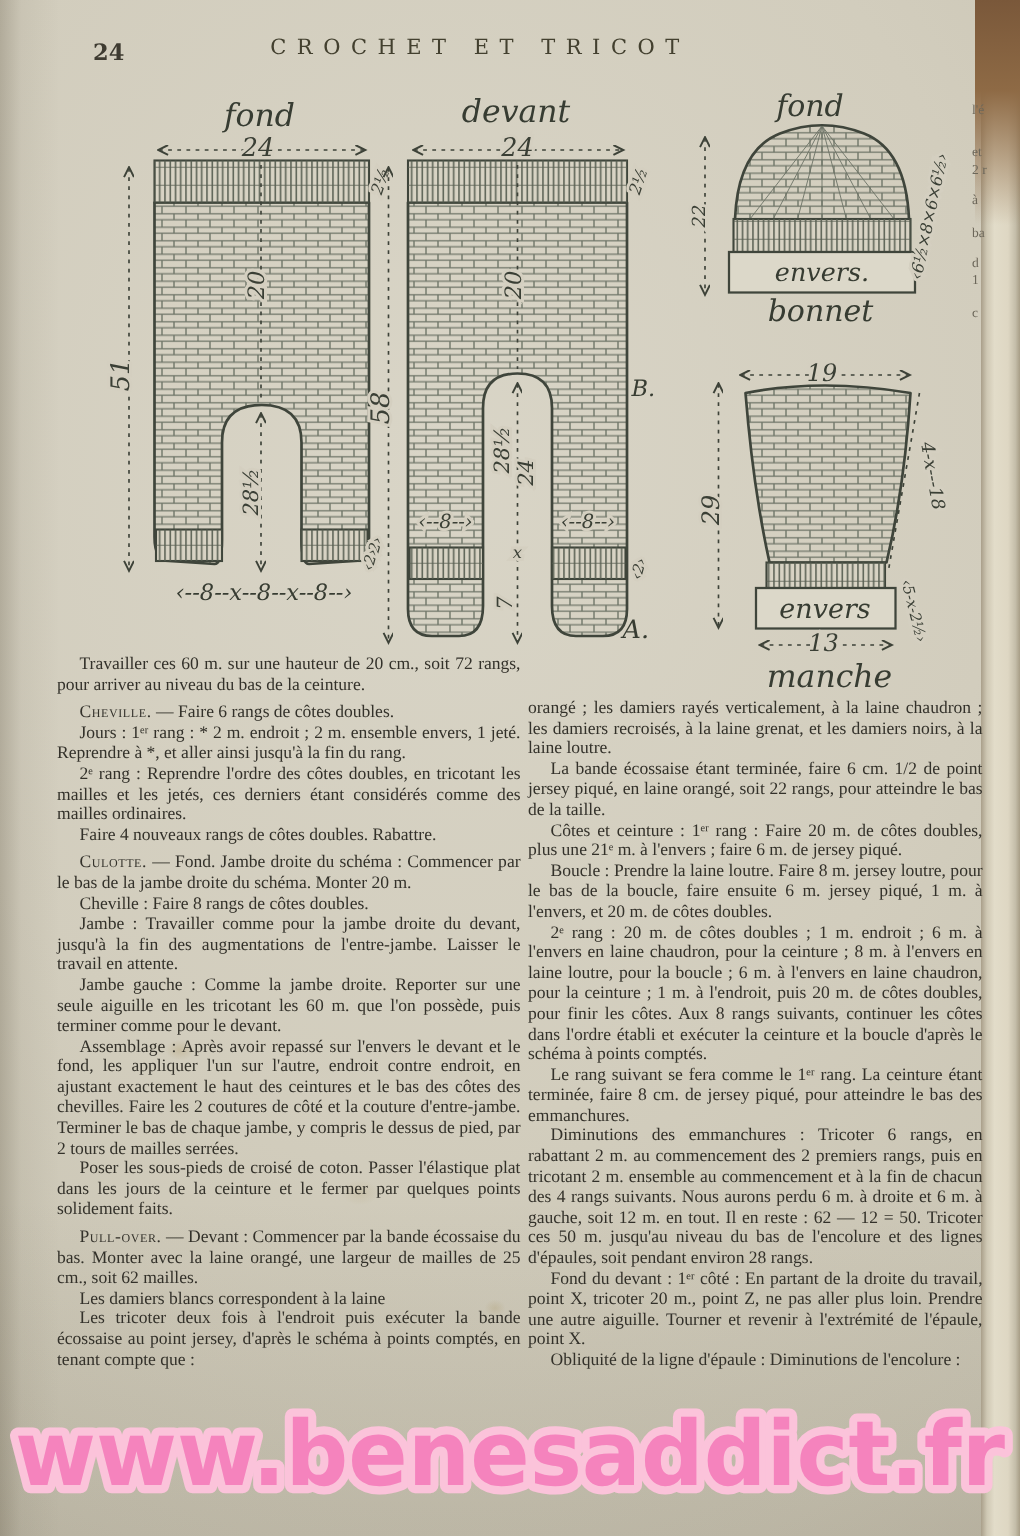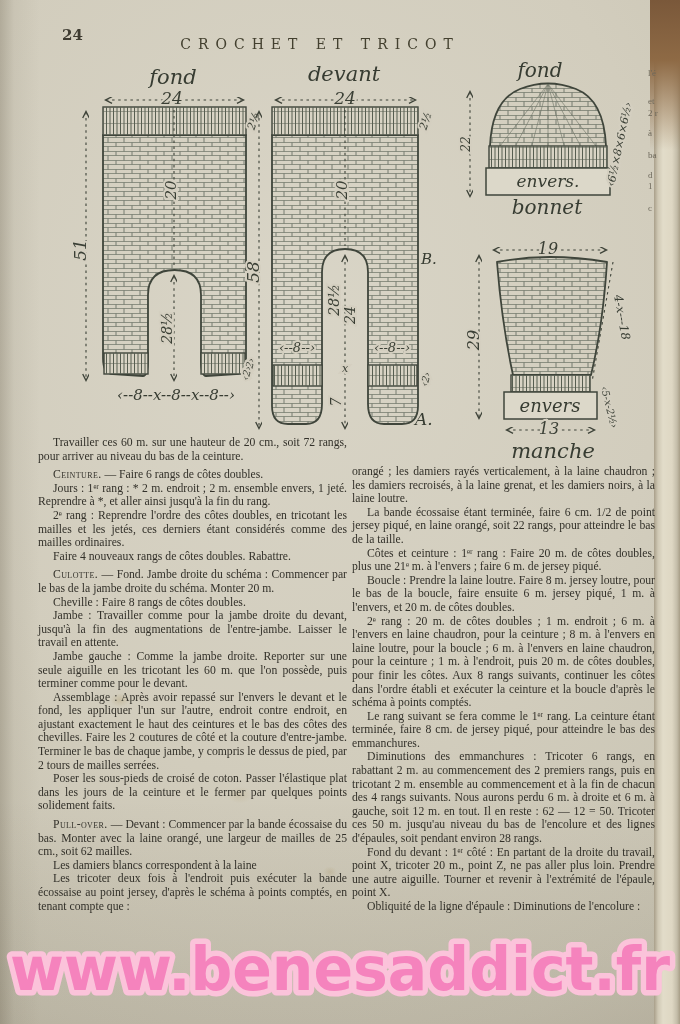--- a/index.html
+++ b/index.html
@@ -15,21 +15,21 @@
       linear-gradient(180deg, rgba(0,0,0,0) 78%, rgba(70,60,40,.10) 100%),
       radial-gradient(120% 90% at 45% 30%, #d9d5c7 0%, #d2cdbd 48%, #c8c3b2 82%, #beb8a6 100%);
     box-shadow: 2px 0 4px rgba(40,30,10,.35);}
   
   .nextpage{position:absolute;right:0;top:0;width:26px;height:1024px;
     background:linear-gradient(90deg,#a99f8a 0,#cfc8b4 4px,#e2dcc9 9px,#ded7c3 18px,#c4bda9 23px,#a79d86 26px);}
   .corner-brown{position:absolute;right:0;top:0;width:30px;height:150px;
     background:linear-gradient(180deg,#7a583a 0,#8e6a45 40%,rgba(142,106,69,0) 100%);}
   .pagenum{position:absolute;left:62px;top:26px;font:600 15px "DejaVu Serif",serif;color:#3e3b31;}
   .header{position:absolute;left:40px;width:560px;top:24px;text-align:center;
-    font:500 14px "DejaVu Serif",serif;letter-spacing:7px;color:#43402f;margin-top:12px;}
+    font:500 14px "DejaVu Serif",serif;letter-spacing:7px;color:#43402f;}
   
   .diagrams{position:absolute;left:0;top:50px;width:680px;height:425px;pointer-events:none;}
   .hand{font-family:"DejaVu Serif",serif;font-style:italic;fill:#3a3f35;
         paint-order:stroke;stroke:#d4cfc0;stroke-width:4px;}
   .cap{font-family:"DejaVu Serif",serif;font-style:italic;fill:#373c32;}
   .dim{stroke:#3d4238;stroke-width:1.1;fill:none;stroke-dasharray:2.5 3.6;}
   .outl{stroke:#3f453b;stroke-width:1.8;stroke-linejoin:round;fill:url(#knit);}
   .bandfill{fill:#d8d3c4;stroke:#3f453b;stroke-width:1.4;}
   
   .col{position:absolute;text-align:justify;color:#33312a;font-size:11.7px;line-height:13.6px;}
@@ -172,21 +172,21 @@
       <text class="hand" font-size="12" text-anchor="middle" transform="translate(618,268) rotate(80)">4-x---18</text>
       <text class="hand" font-size="10" text-anchor="middle" transform="translate(606,358) rotate(76)">‹5-x-2½›</text>
       <path class="dim" d="M507 380 H594" marker-start="url(#as)" marker-end="url(#ae)"></path>
       <text class="hand" x="549" y="384" font-size="16" text-anchor="middle">13</text>
       <text class="cap" x="553" y="408" font-size="21" text-anchor="middle">manche</text>
     </g>
   </svg>
 
   <div class="col col-left">
       <p class=""><span class="run-n">Travailler ces 60 m. sur une hauteur de 20 cm., soit 72 rangs, pour arriver au niveau du bas de la ceinture.</span></p>
-      <p class="gap"><span class="run-c">Ceinture.</span><span class="run-n"> — Faire 6 rangs de côtes doubles.</span></p>
+      <p class="gap"><span class="run-c">Cheville.</span><span class="run-n"> — Faire 6 rangs de côtes doubles.</span></p>
       <p class=""><span class="run-i">Jours : 1ᵉʳ rang :</span><span class="run-n"> * 2 m. endroit ; 2 m. ensemble envers, 1 jeté. Reprendre à *, et aller ainsi jusqu'à la fin du rang.</span></p>
       <p class=""><span class="run-i">2ᵉ rang :</span><span class="run-n"> Reprendre l'ordre des côtes doubles, en tricotant les mailles et les jetés, ces derniers étant considérés comme des mailles ordinaires.</span></p>
       <p class=""><span class="run-n">Faire 4 nouveaux rangs de côtes doubles. Rabattre.</span></p>
       <p class="gap"><span class="run-c">Culotte.</span><span class="run-n"> — </span><span class="run-i">Fond. Jambe droite du schéma :</span><span class="run-n"> Commencer par le bas de la jambe droite du schéma. Monter 20 m.</span></p>
       <p class=""><span class="run-i">Cheville :</span><span class="run-n"> Faire 8 rangs de côtes doubles.</span></p>
       <p class=""><span class="run-i">Jambe :</span><span class="run-n"> Travailler comme pour la jambe droite du devant, jusqu'à la fin des augmentations de l'entre-jambe. Laisser le travail en attente.</span></p>
       <p class=""><span class="run-i">Jambe gauche :</span><span class="run-n"> Comme la jambe droite. Reporter sur une seule aiguille en les tricotant les 60 m. que l'on possède, puis terminer comme pour le devant.</span></p>
       <p class=""><span class="run-i">Assemblage :</span><span class="run-n"> Après avoir repassé sur l'envers le devant et le fond, les appliquer l'un sur l'autre, endroit contre endroit, en ajustant exactement le haut des ceintures et le bas des côtes des chevilles. Faire les 2 coutures de côté et la couture d'entre-jambe. Terminer le bas de chaque jambe, y compris le dessus de pied, par 2 tours de mailles serrées.</span></p>
       <p class=""><span class="run-n">Poser les sous-pieds de croisé de coton. Passer l'élastique plat dans les jours de la ceinture et le fermer par quelques points solidement faits.</span></p>
       <p class="gap"><span class="run-c">Pull-over.</span><span class="run-n"> — </span><span class="run-i">Devant :</span><span class="run-n"> Commencer par la bande écossaise du bas. Monter avec la laine orangé, une largeur de mailles de 25 cm., soit 62 mailles.</span></p>

